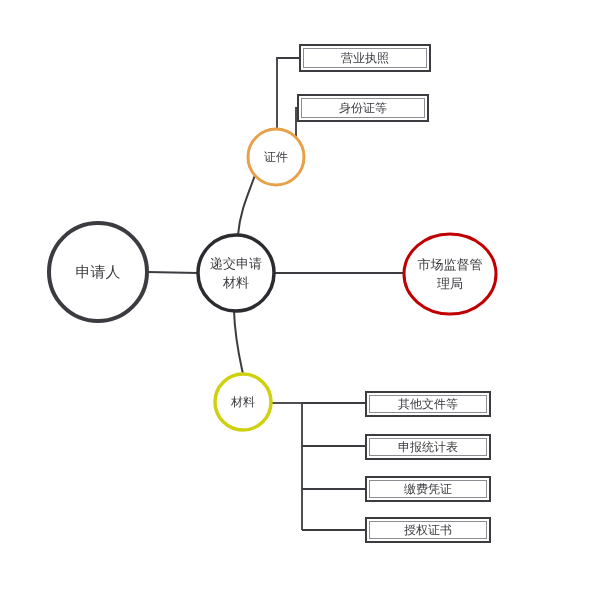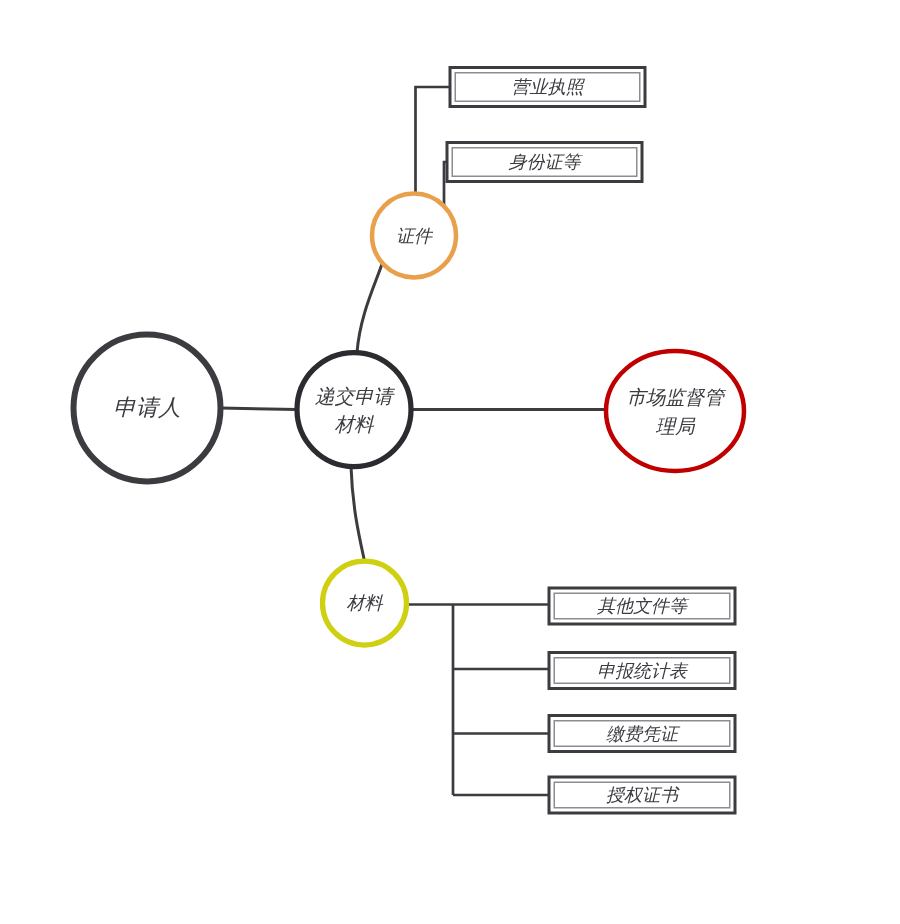--- a/index.html
+++ b/index.html
@@ -9,21 +9,20 @@
   }
   body {
     font-family: "Liberation Sans", "DejaVu Sans", sans-serif;
   }
   #canvas-wrap {
     position: relative;
     width: 600px;
     height: 616px;
     background: #ffffff;
     overflow: hidden;
-    font-style: italic;
   }
   #diagram-svg {
     position: absolute;
     left: 0;
     top: 0;
     width: 600px;
     height: 616px;
     display: block;
   }
   .node-label {

